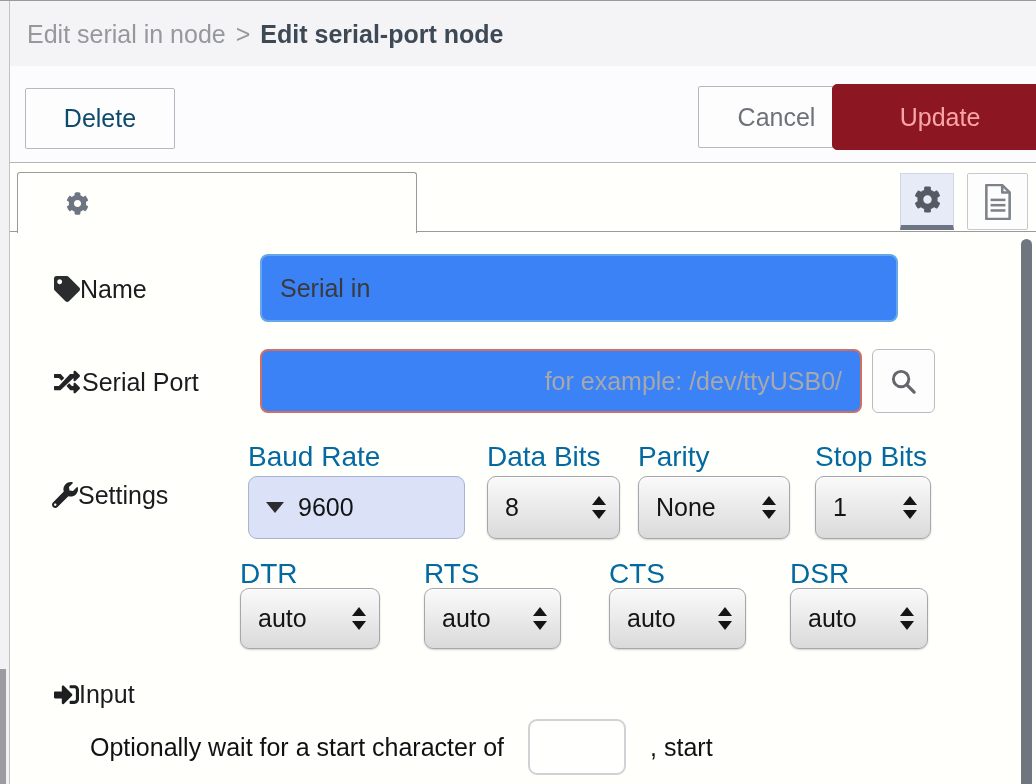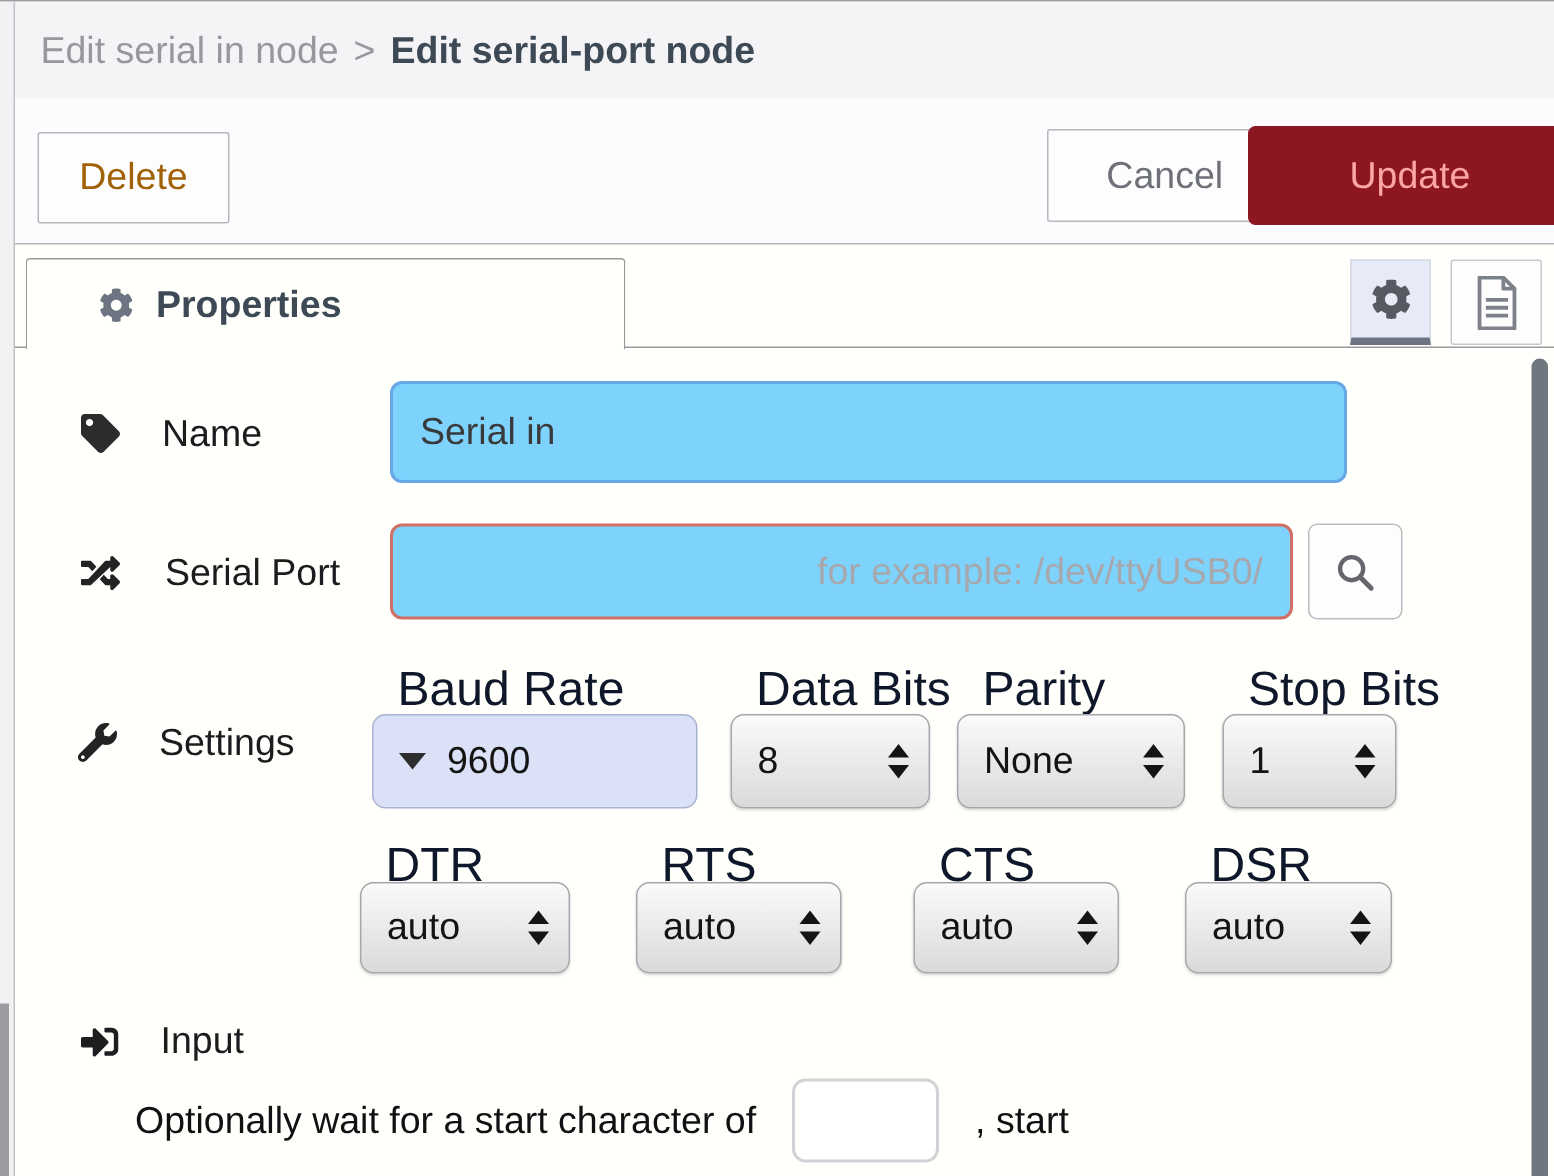--- a/index.html
+++ b/index.html
@@ -20,21 +20,21 @@
     display:flex; align-items:center; padding-left:17px; font-size:25px; }
   .crumb-parent { color:#97989c; }
   .crumb-sep { color:#97989c; margin:0 10px; }
   .crumb-current { color:#3e4956; font-weight:bold; }
 
   
   .toolbar { position:absolute; left:10px; right:0; top:65px; height:97px;
     background:#fcfcfe; border-bottom:1px solid #b5b5b9; }
   .btn { position:absolute; font-family:"Liberation Sans",sans-serif; font-size:25px;
     background:#fdfdfd; border:1px solid #b7b7bf; border-radius:2px; cursor:pointer; }
-  .btn-delete { left:15px; top:22px; width:128px; height:61px; color:#a16207; }
+  .btn-delete { left:15px; top:22px; width:150px; height:61px; color:#0c4a6e; }
   .btn-cancel { left:688px; top:20px; width:157px; height:62px; color:#6e7278; }
   .btn-update { left:822px; top:18px; width:216px; height:66px; color:#fca5a5;
     background:#8c1723; border:1px solid #8c1723; border-radius:5px; }
 
   
   .tabbar { position:absolute; left:10px; right:0; top:163px; height:68px;
     background:#fffffb; border-bottom:1px solid #9a9a9e; }
   .tab { position:absolute; left:7px; top:8px; width:400px; height:61px; z-index:2;
     background:#fffffb; border:1px solid #9a9a9e; border-bottom:none;
     border-radius:3px 3px 0 0; display:flex; align-items:center;
@@ -43,27 +43,27 @@
   .tab-cog { width:23px; height:23px; color:#6e7582; display:flex; }
   .iconbtn { position:absolute; top:9px; height:57px; display:flex;
     align-items:center; justify-content:center; cursor:pointer; }
   .gearbtn { left:890px; width:54px; background:#e7ebf7;
     border:1px solid #d3d7e3; border-bottom:5px solid #6e7582; color:#555a63; }
   .docbtn { left:957px; width:61px; background:#fdfdfd;
     border:1px solid #c9c9cd; border-radius:2px; color:#7d828a; }
 
   
   .form { position:absolute; left:10px; top:231px; right:0; bottom:0; background:#fffffb; }
-  .field-label { position:absolute; display:flex; align-items:center; gap:28px;
+  .field-label { position:absolute; display:flex; align-items:center; gap:0;
     font-size:25px; color:#1b1c1e; height:34px; }
   .field-label .fl-icon { display:flex; color:#222; }
-  .col-label { position:absolute; font-size:32px; color:#0f172a;margin-left:17px; }
+  .col-label { position:absolute; font-size:28px; color:#0369a1; }
 
   .text-input { position:absolute; font-family:"Liberation Sans",sans-serif;
-    font-size:25px; padding:0 18px; border-radius:8px; outline:none; background:#7dd3fc; color:#3a3a3c; }
+    font-size:25px; padding:0 18px; border-radius:8px; outline:none; background:#3b82f6; color:#3a3a3c; }
   .name-input { left:250px; top:22px; width:638px; height:68px; border:2px solid #66a7e8; }
   .serial-input { left:250px; top:117px; width:602px; height:64px; border:2px solid #cf6f66;text-align:right; }
   .serial-input::placeholder { color:#a6a8ad; opacity:1; }
   .search-btn { position:absolute; left:862px; top:117px; width:63px; height:64px;
     background:#fdfdfd; border:1px solid #bcbcc0; border-radius:6px; cursor:pointer;
     display:flex; align-items:center; justify-content:center; color:#64666b; }
 
   .sel { position:absolute; height:63px; border:1px solid #a6a6ac; border-radius:9px;
     background:linear-gradient(#fafafa, #dadada);
     box-shadow:inset 0 1px 0 #fff, 0 1px 2px rgba(0,0,0,.18);
@@ -111,21 +111,20 @@
     <button class="btn btn-update">Update</button>
   </div>
 
   <div class="tabbar">
     <div class="tab">
       <span class="tab-cog">
         <svg width="23" height="23" viewBox="0 0 512 512" fill="currentColor">
             <path d="M487.4 315.7l-42.6-24.6c4.3-23.2 4.3-47 0-70.2l42.6-24.6c4.9-2.8 7.1-8.6 5.5-14-11.1-35.6-30-67.8-54.7-94.6-3.8-4.1-10-5.1-14.8-2.3L380.8 110c-17.9-15.4-38.5-27.3-60.8-35.1V25.8c0-5.6-3.9-10.5-9.4-11.7-36.7-8.2-74.3-7.8-109.2 0-5.5 1.2-9.4 6.1-9.4 11.7V75c-22.2 7.9-42.8 19.8-60.8 35.1L88.7 85.5c-4.9-2.8-11-1.9-14.8 2.3-24.7 26.7-43.6 58.9-54.7 94.6-1.7 5.4.6 11.2 5.5 14L67.3 221c-4.3 23.2-4.3 47 0 70.2l-42.6 24.6c-4.9 2.8-7.1 8.6-5.5 14 11.1 35.6 30 67.8 54.7 94.6 3.8 4.1 10 5.1 14.8 2.3l42.6-24.6c17.9 15.4 38.5 27.3 60.8 35.1v49.2c0 5.6 3.9 10.5 9.4 11.7 36.7 8.2 74.3 7.8 109.2 0 5.5-1.2 9.4-6.1 9.4-11.7v-49.2c22.2-7.9 42.8-19.8 60.8-35.1l42.6 24.6c4.9 2.8 11 1.9 14.8-2.3 24.7-26.7 43.6-58.9 54.7-94.6 1.5-5.5-.7-11.3-5.6-14.1zM256 336c-44.1 0-80-35.9-80-80s35.9-80 80-80 80 35.9 80 80-35.9 80-80 80z"></path>
           </svg>
       </span>
-      <span class="tab-label">Properties</span>
     </div>
     <div class="iconbtn gearbtn">
       <svg width="27" height="27" viewBox="0 0 512 512" fill="currentColor">
           <path d="M487.4 315.7l-42.6-24.6c4.3-23.2 4.3-47 0-70.2l42.6-24.6c4.9-2.8 7.1-8.6 5.5-14-11.1-35.6-30-67.8-54.7-94.6-3.8-4.1-10-5.1-14.8-2.3L380.8 110c-17.9-15.4-38.5-27.3-60.8-35.1V25.8c0-5.6-3.9-10.5-9.4-11.7-36.7-8.2-74.3-7.8-109.2 0-5.5 1.2-9.4 6.1-9.4 11.7V75c-22.2 7.9-42.8 19.8-60.8 35.1L88.7 85.5c-4.9-2.8-11-1.9-14.8 2.3-24.7 26.7-43.6 58.9-54.7 94.6-1.7 5.4.6 11.2 5.5 14L67.3 221c-4.3 23.2-4.3 47 0 70.2l-42.6 24.6c-4.9 2.8-7.1 8.6-5.5 14 11.1 35.6 30 67.8 54.7 94.6 3.8 4.1 10 5.1 14.8 2.3l42.6-24.6c17.9 15.4 38.5 27.3 60.8 35.1v49.2c0 5.6 3.9 10.5 9.4 11.7 36.7 8.2 74.3 7.8 109.2 0 5.5-1.2 9.4-6.1 9.4-11.7v-49.2c22.2-7.9 42.8-19.8 60.8-35.1l42.6 24.6c4.9 2.8 11 1.9 14.8-2.3 24.7-26.7 43.6-58.9 54.7-94.6 1.5-5.5-.7-11.3-5.6-14.1zM256 336c-44.1 0-80-35.9-80-80s35.9-80 80-80 80 35.9 80 80-35.9 80-80 80z"></path>
         </svg>
     </div>
     <div class="iconbtn docbtn">
       <svg width="30" height="36" viewBox="0 0 28 34">
           <path d="M3 1 h15 l7 7 v25 h-22 z" fill="none" stroke="currentColor" stroke-width="2.4" stroke-linejoin="round"></path>
           <path d="M18 1 v7 h7" fill="none" stroke="currentColor" stroke-width="2.4" stroke-linejoin="round"></path>

